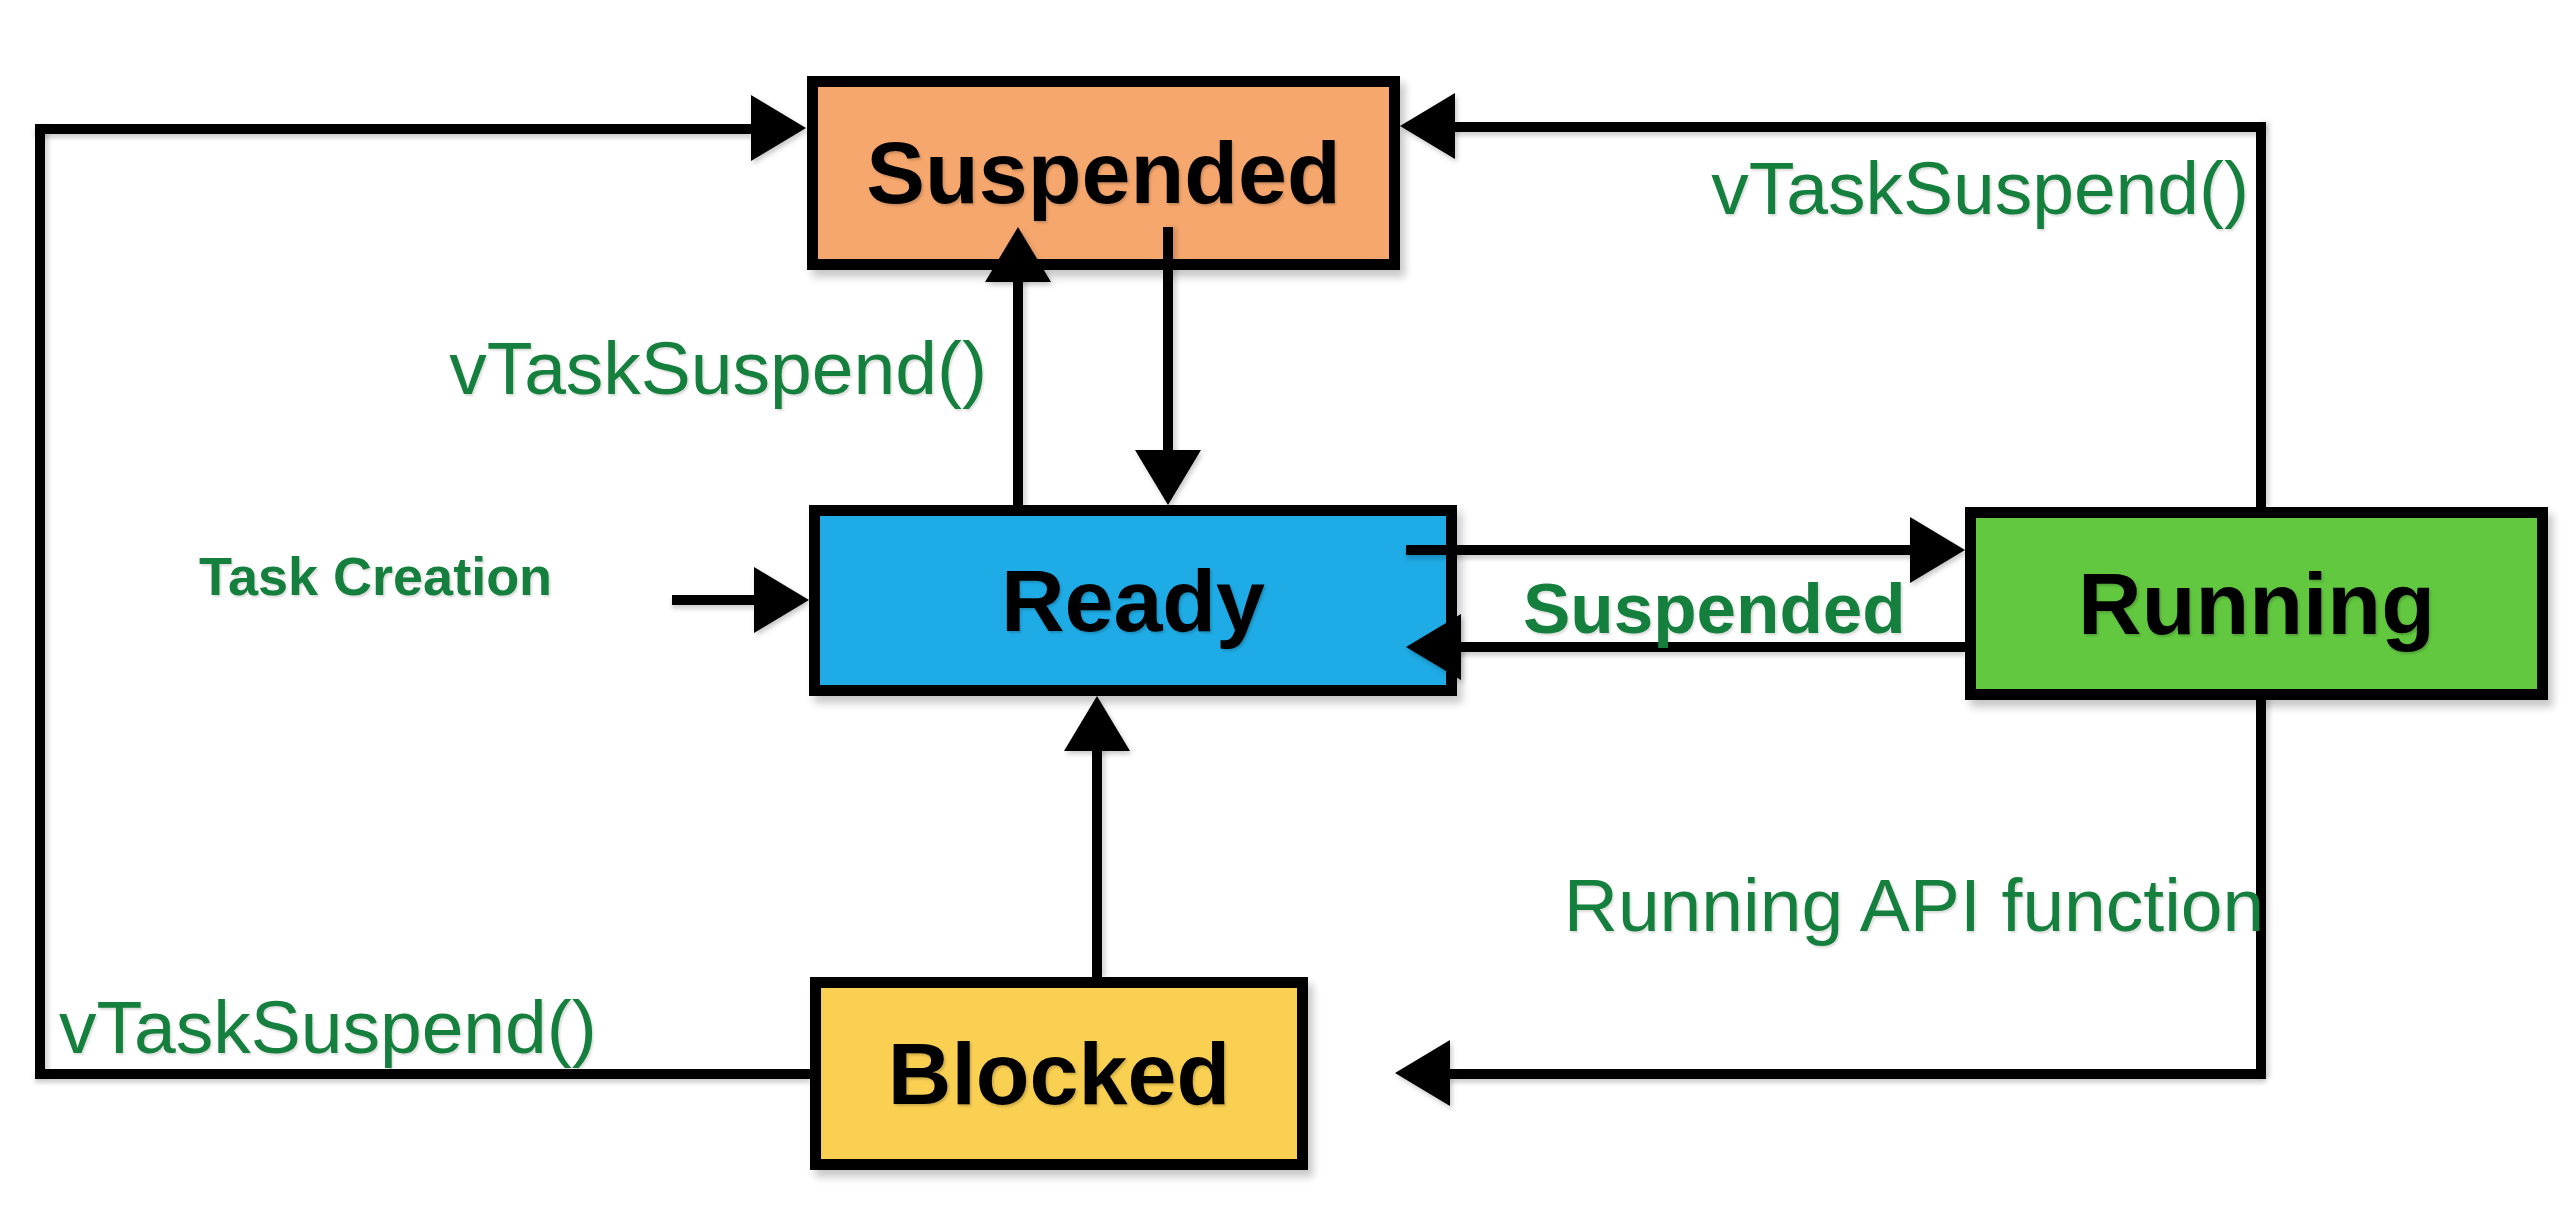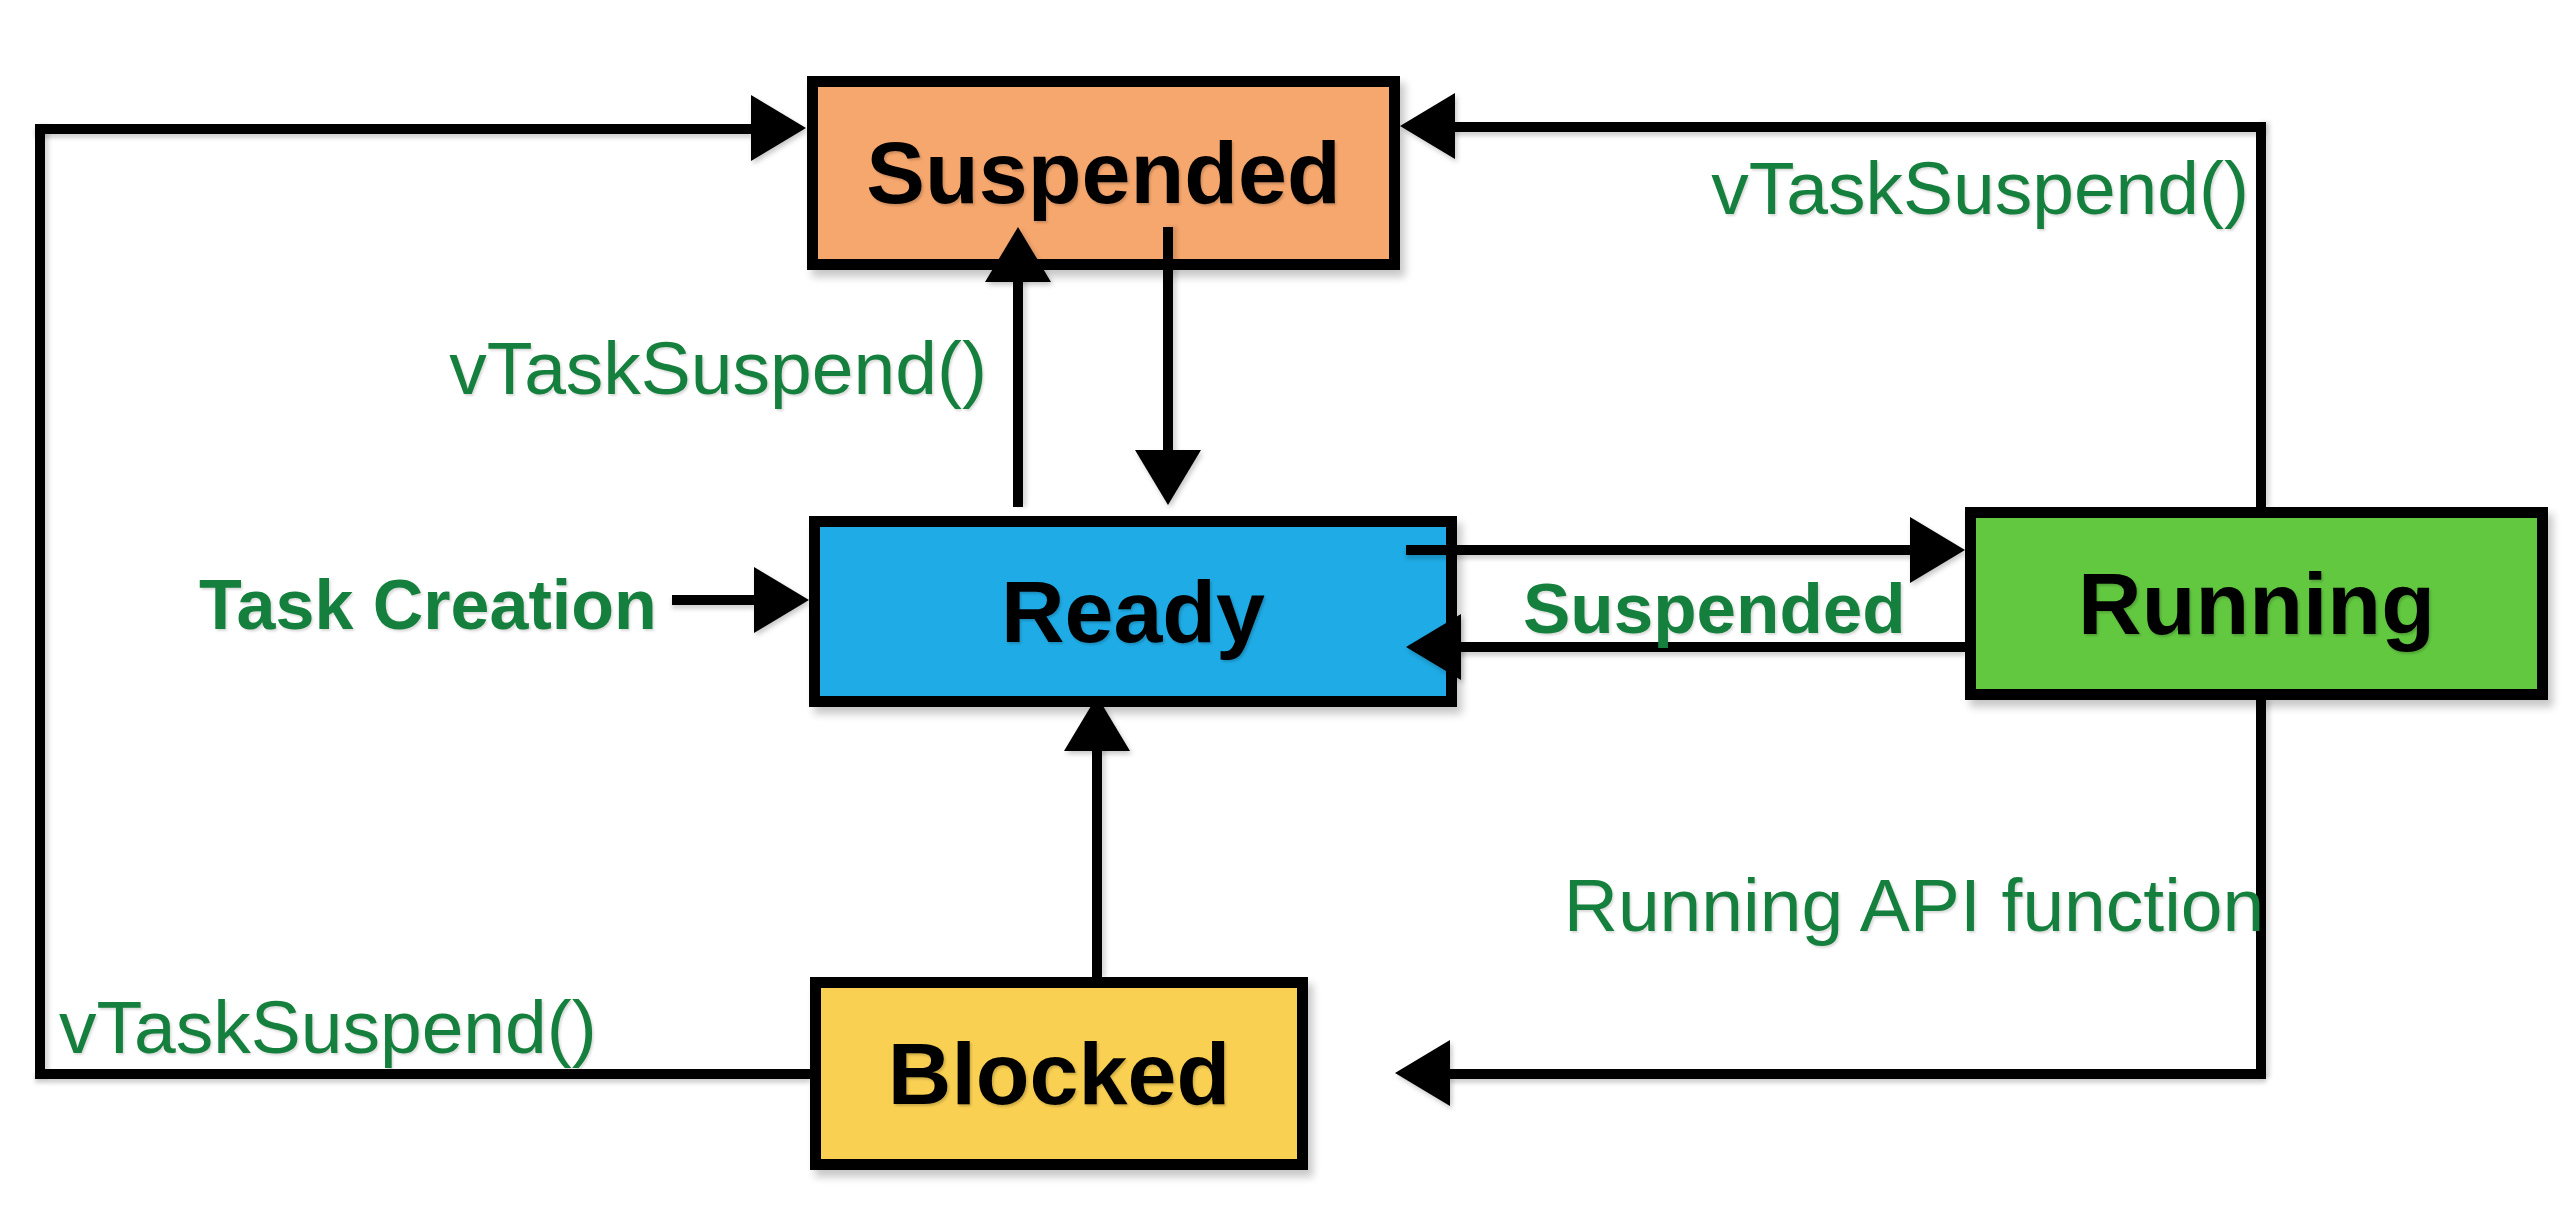--- a/index.html
+++ b/index.html
@@ -34,21 +34,21 @@
 </style>
 </head>
 <body>
 
 <div class="stage">
 
   <div class="state" style="left: 807px; top: 33px; width: 593px; height: 194px; background-color: rgb(246, 167, 110); margin-top: 43px;">
     <span>Suspended</span>
   </div>
 
-  <div class="state" style="left: 809px; top: 516px; width: 648px; height: 191px; background-color: rgb(31, 172, 230);">
+  <div class="state" style="left: 809px; top: 505px; width: 648px; height: 191px; background-color: rgb(31, 172, 230);">
     <span>Ready</span>
   </div>
 
   <div class="state" style="left: 1965px; top: 507px; width: 583px; height: 193px; background-color: rgb(98, 200, 64); align-items: center;">
     <span>Running</span>
   </div>
 
   <div class="state" style="left: 810px; top: 977px; width: 498px; height: 193px; background-color: rgb(249, 208, 82);">
     <span>Blocked</span>
   </div>
@@ -84,21 +84,21 @@
   <div class="arrow up" style="left:1064px; top:696px;"></div>
   <div class="vline" style="left:1092px; top:747px; height:230px;"></div>
 
   <div class="edge-label center" style="left:442px; top:320px; width:552px;">vTaskSuspend()</div>
 
 
   <div class="edge-label rightalign" style="left:1697px; top:140px; width:552px;">vTaskSuspend()</div>
 
   <div class="edge-label" style="left:59px; top:979px;">vTaskSuspend()</div>
 
-  <div class="edge-label bold" style="left:199px; top:561px; font-size:70px;">Task Creation</div>
+  <div class="edge-label bold" style="left:199px; top:542px; font-size:54px;">Task Creation</div>
 
   <div class="edge-label bold center" style="left:1523px; top:564px; width:319px; font-size:71px;">Suspended</div>
 
   <div class="edge-label center" style="left:1543px; top:857px; width:742px;">
     <div>Running API function</div>
   </div>
 
 </div>
 
 

